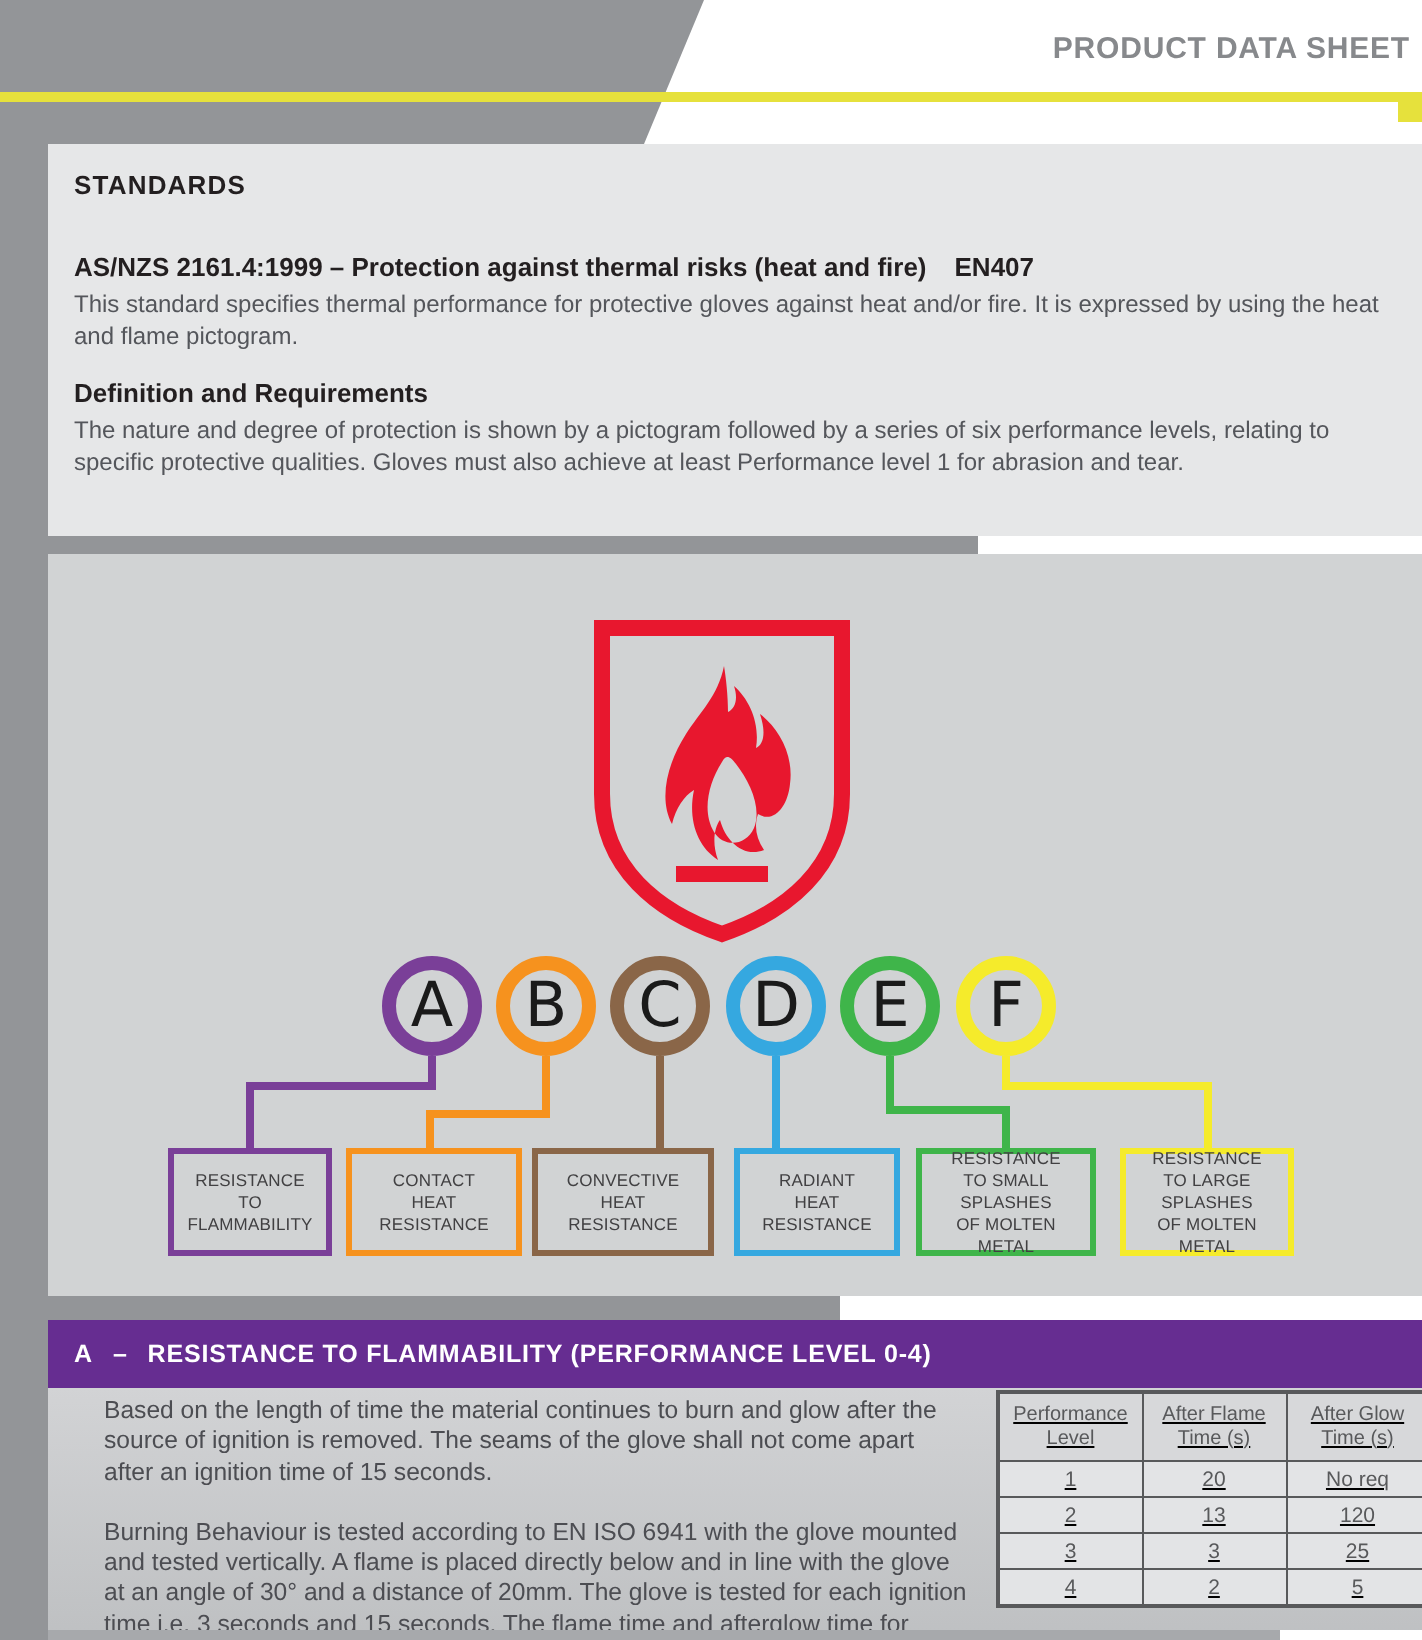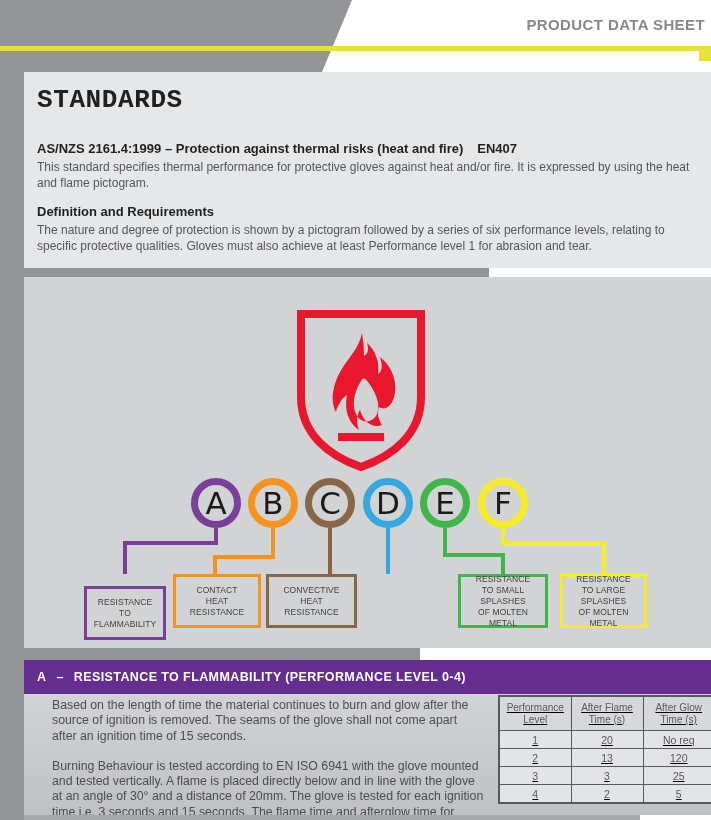--- a/index.html
+++ b/index.html
@@ -12,21 +12,21 @@
   .header-shape{left:0;top:0;width:711px;height:72px;
       clip-path:polygon(0 0,352px 0,322px 100%,0 100%);}
   .yellow-line{left:0;top:46px;width:711px;height:5px;}
   .yellow-tick{left:699px;top:46px;width:12px;height:15px;}
   .header-title{right:6px;top:16px;font-size:15px;font-weight:bold;color:#87898c;
       letter-spacing:0.4px;}
 
   
   .top-box{left:24px;top:72px;width:687px;height:196px;background:#e6e7e8;
       padding:0 0 0 13px;box-sizing:border-box;color:#54565b;}
-  .top-box h1{margin:13px 0 16px 0;font-size:26px;letter-spacing:0.6px;color:#231f20;font-family:Liberation Mono, monospace;}
+  .top-box h1{margin:13px 0 16px 0;font-size:13px;letter-spacing:0.6px;color:#231f20;}
   .std-line{margin-top:26px;font-size:13px;font-weight:bold;color:#231f20;}
   .std-code{margin-left:14px;}
   .sub-head{margin-top:13px;font-size:13px;font-weight:bold;color:#231f20;}
   .body-text{margin-top:4px;font-size:12px;line-height:15.5px;max-width:663px;}
 
   
   .gap1{left:0;top:268px;width:489px;height:9px;}
   .gap2{left:0;top:648px;width:420px;height:12px;}
 
   
@@ -135,28 +135,31 @@
     <div class="abs circle" style="left: 339px; top: 201px; border-color: rgb(53, 168, 224);">
         <span>D</span>
       </div>
     <div class="abs circle" style="left: 396px; top: 201px; border-color: rgb(63, 181, 74);">
         <span>E</span>
       </div>
     <div class="abs circle" style="left: 454px; top: 201px; border-color: rgb(245, 235, 43);">
         <span>F</span>
       </div>
 
-    <div class="abs lbox" style="left: 60px; top: 297px; width: 82px; height: 54px; border-color: rgb(122, 63, 152); margin-top: 12px;">
+    <div class="abs lbox" style="left: 60px; top: 297px; width: 82px; height: 54px; border-color: rgb(122, 63, 152);">
         <span>RESISTANCE TO FLAMMABILITY</span>
       </div>
     <div class="abs lbox" style="left: 149px; top: 297px; width: 88px; height: 54px; border-color: rgb(246, 146, 30);">
         <span>CONTACT HEAT RESISTANCE</span>
       </div>
     <div class="abs lbox" style="left: 242px; top: 297px; width: 91px; height: 54px; border-color: rgb(138, 102, 72);">
         <span>CONVECTIVE HEAT RESISTANCE</span>
+      </div>
+    <div class="abs lbox" style="left: 343px; top: 297px; width: 83px; height: 54px; border-color: rgb(53, 168, 224);">
+        <span>RADIANT HEAT RESISTANCE</span>
       </div>
     <div class="abs lbox" style="left: 434px; top: 297px; width: 90px; height: 54px; border-color: rgb(63, 181, 74);">
         <span>RESISTANCE TO SMALL SPLASHES OF MOLTEN METAL</span>
       </div>
     <div class="abs lbox" style="left: 536px; top: 297px; width: 87px; height: 54px; border-color: rgb(245, 235, 43);">
         <span>RESISTANCE TO LARGE SPLASHES OF MOLTEN METAL</span>
       </div>
   </section>
 
   <div class="abs gap2" style="background: rgb(147, 149, 152);"></div>

